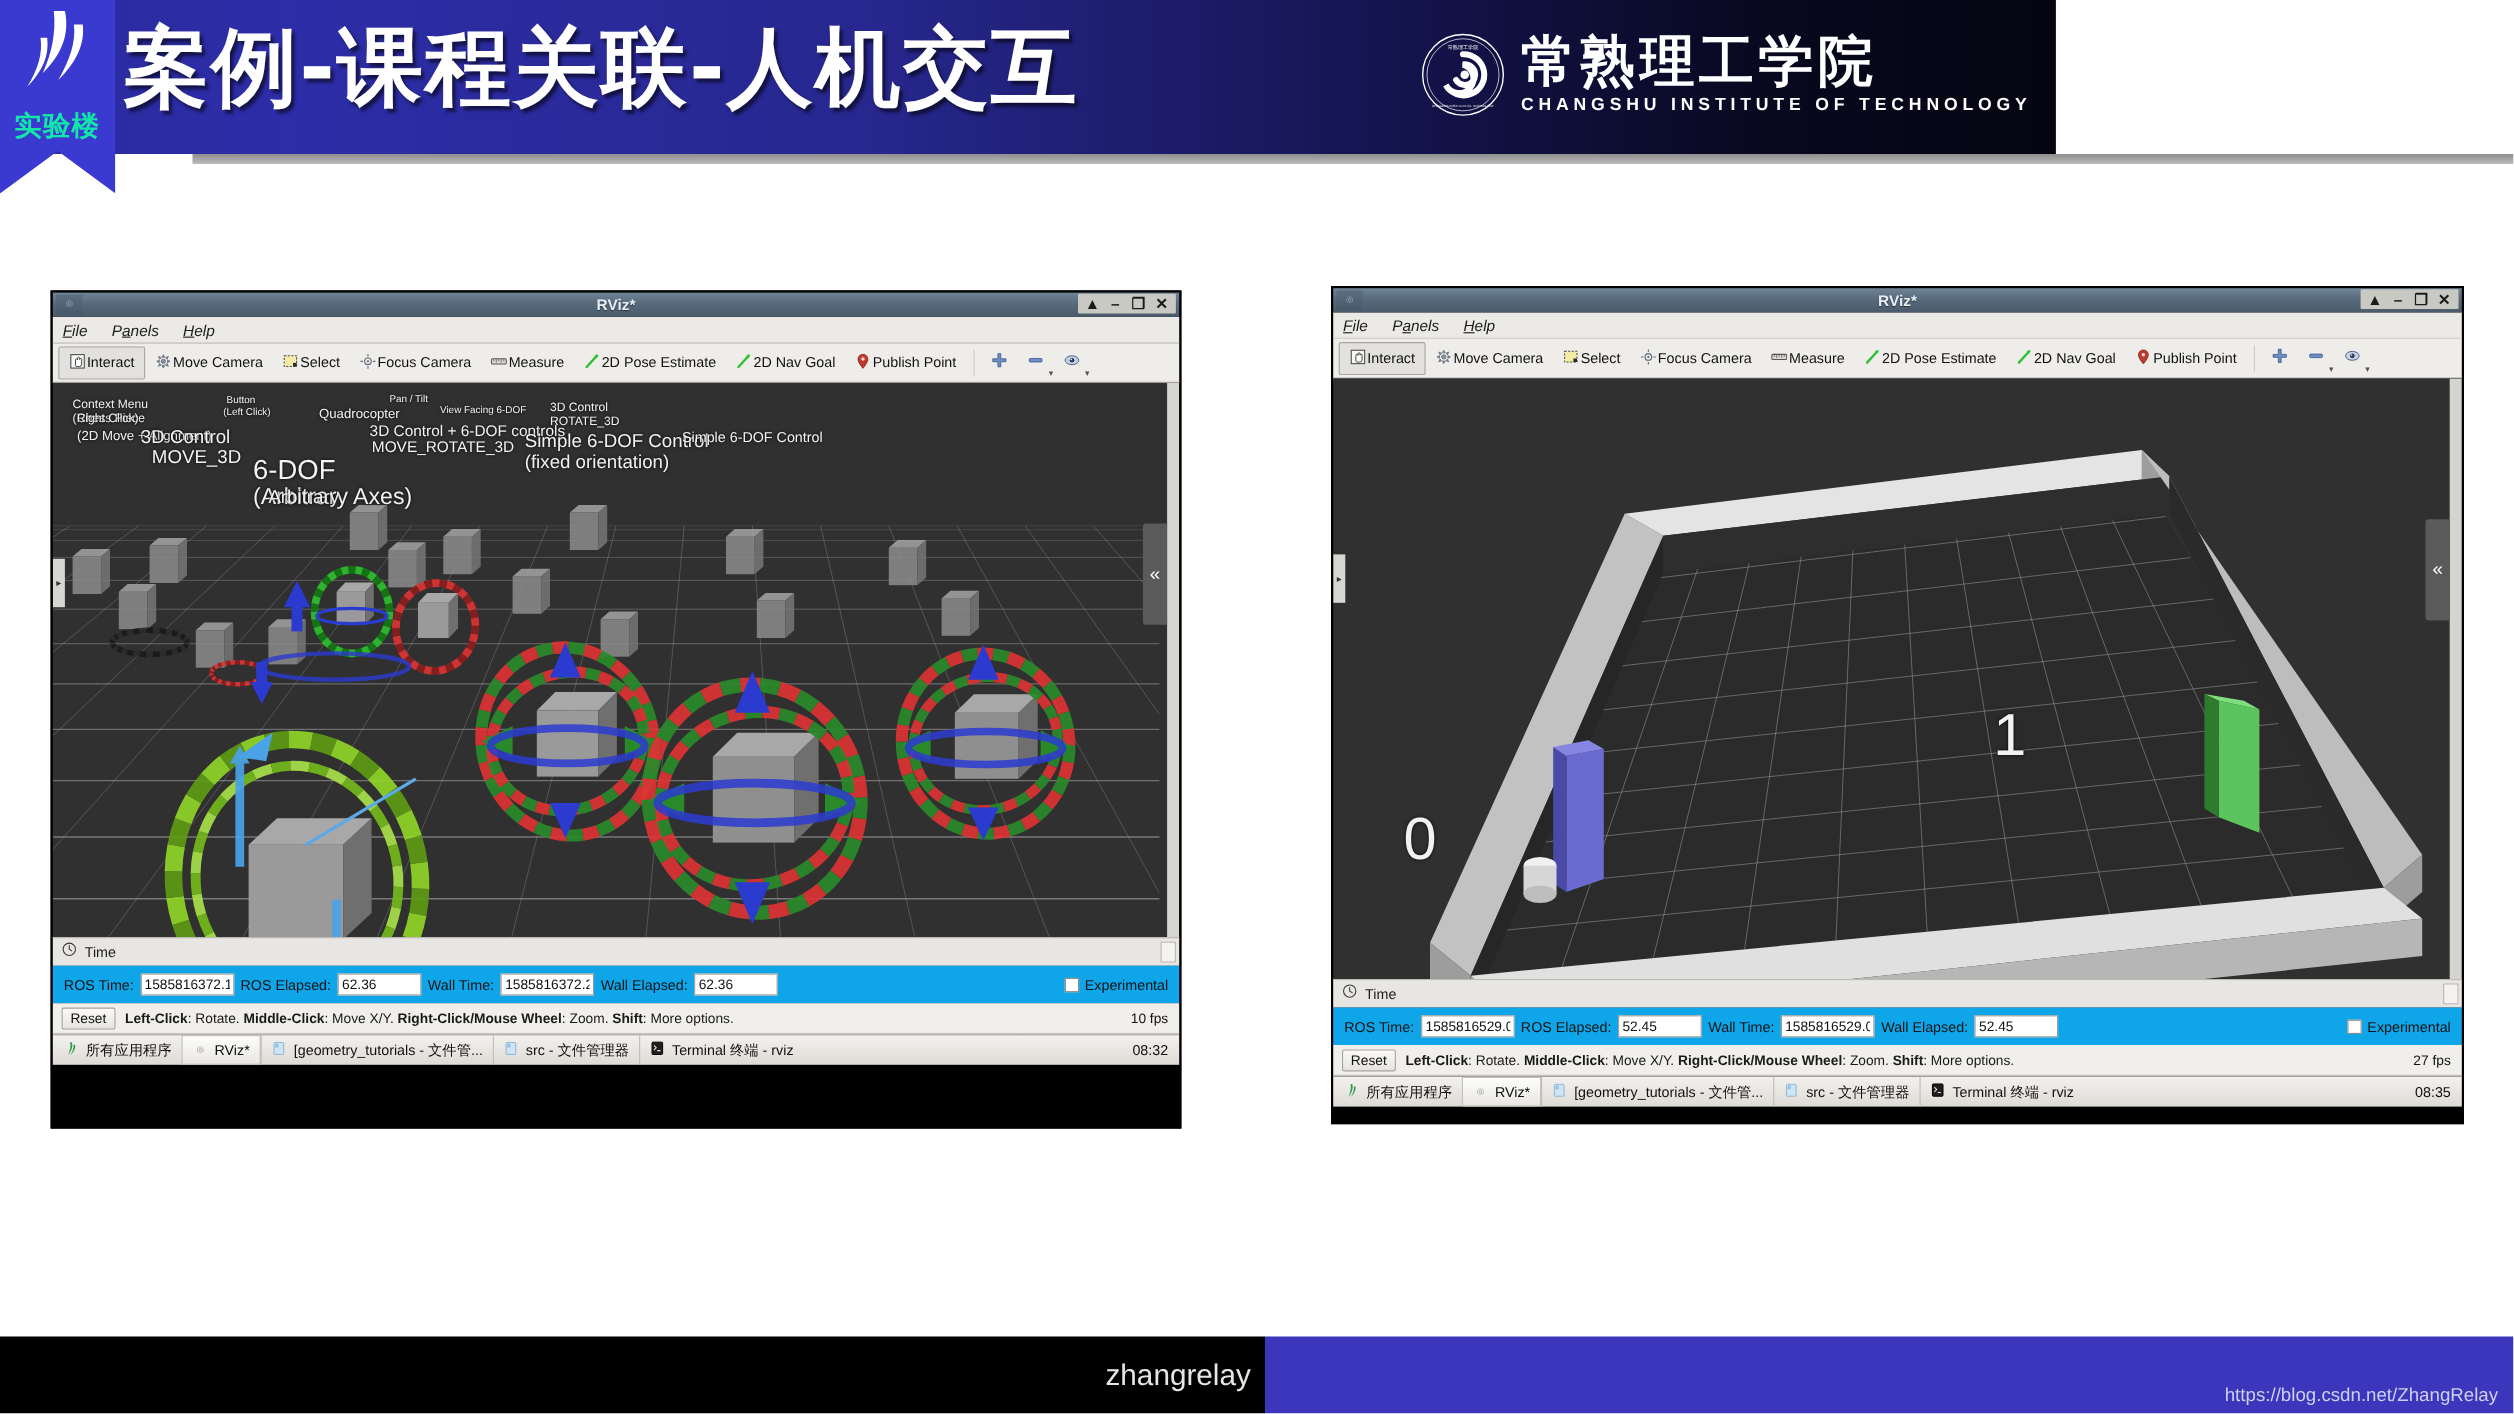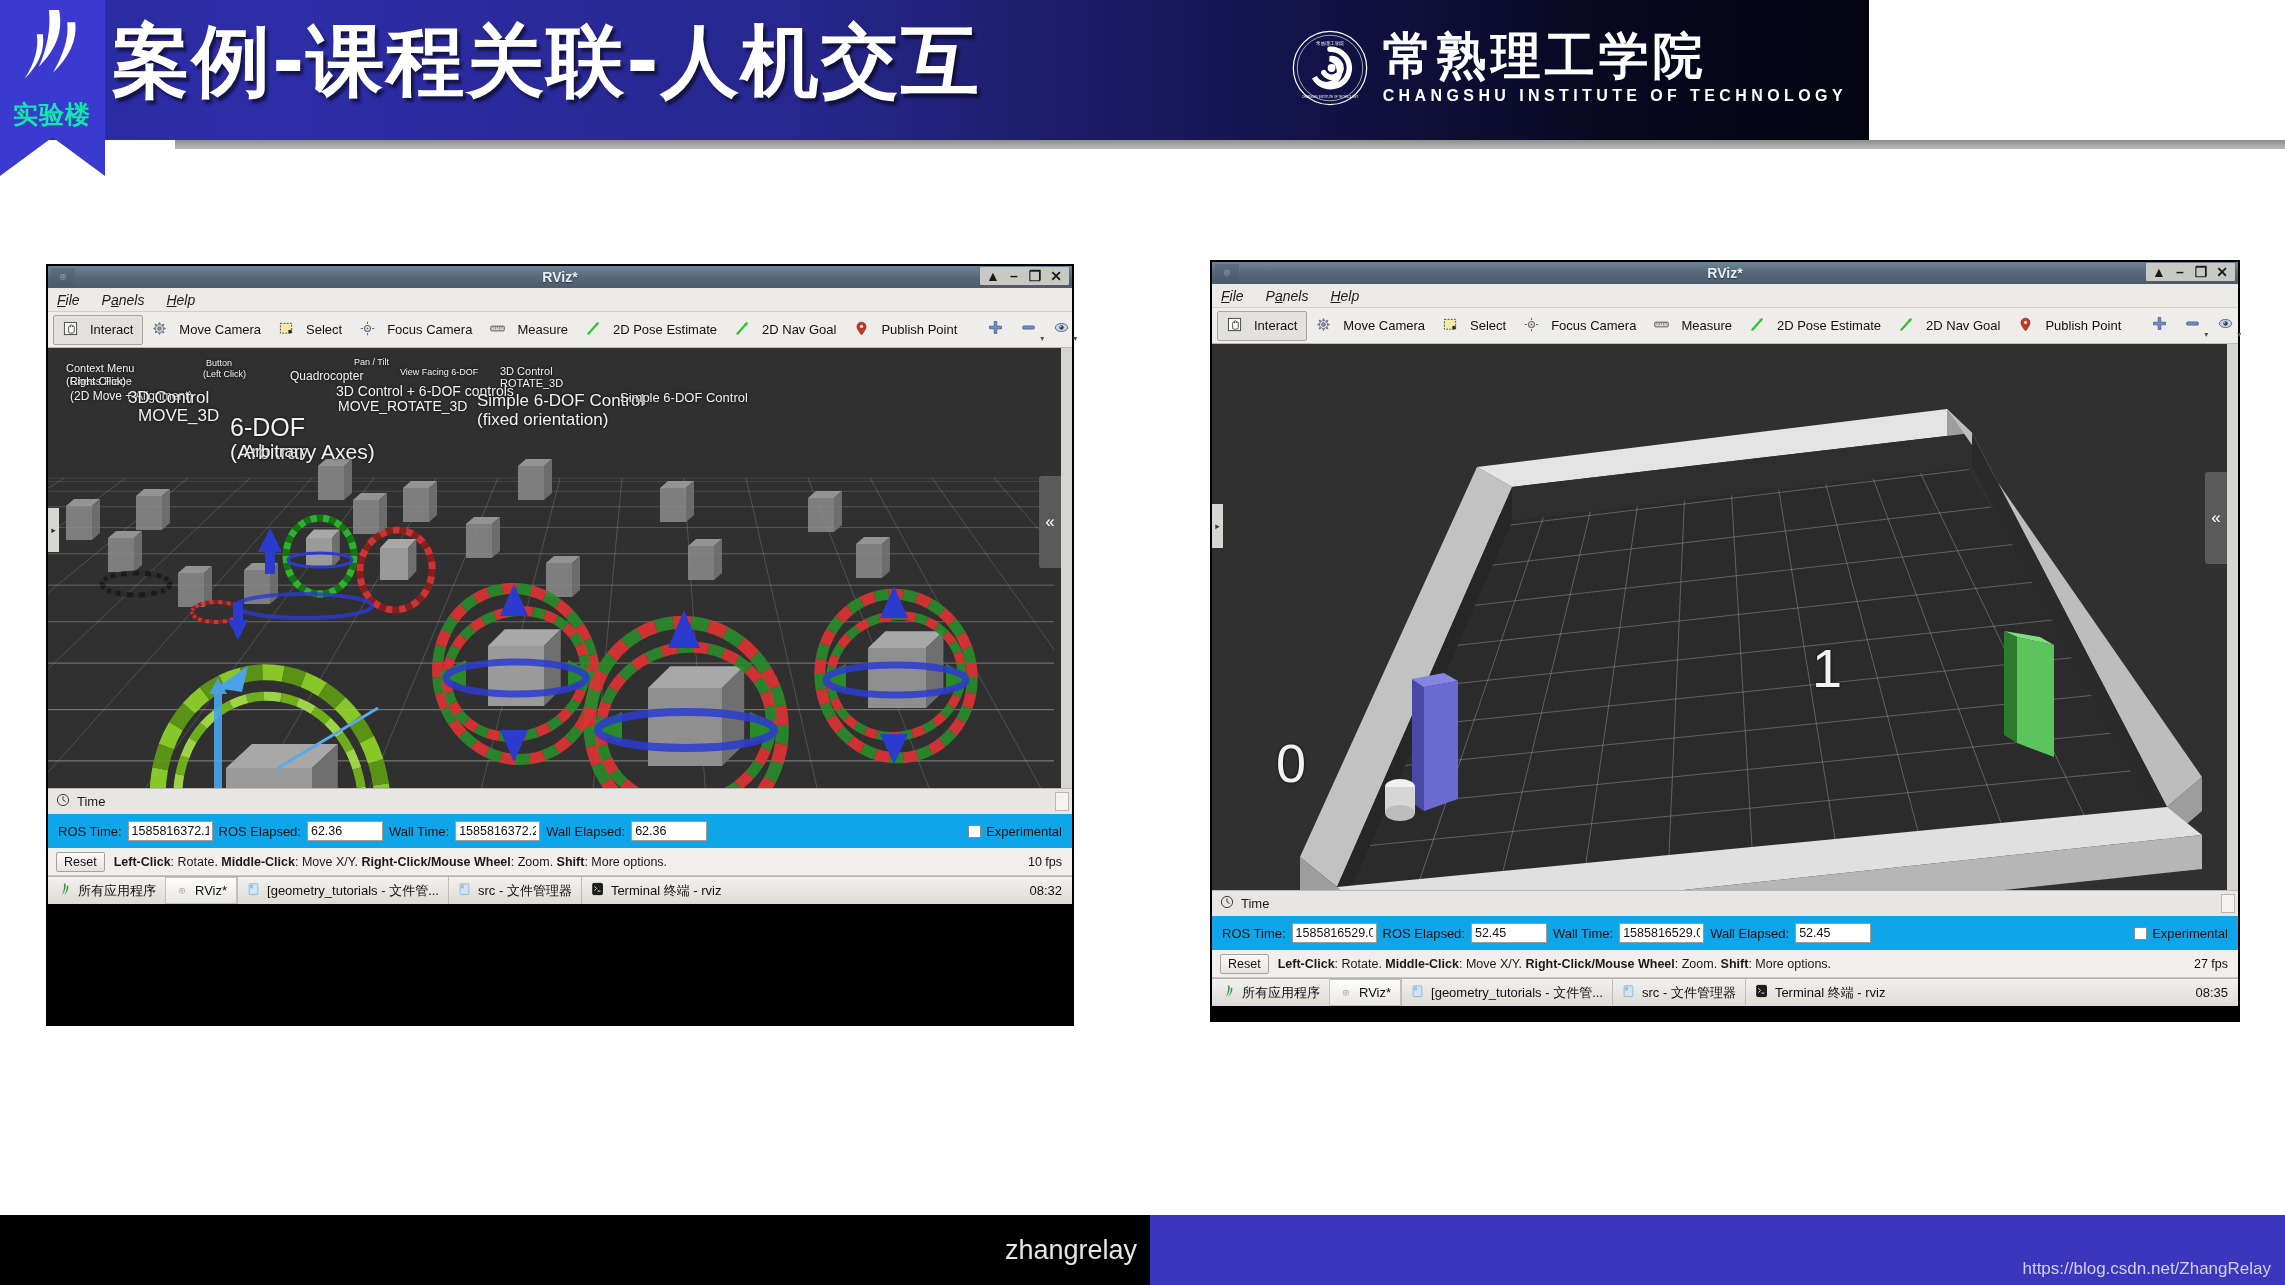--- a/index.html
+++ b/index.html
@@ -97,34 +97,34 @@
     display:flex; align-items:center; padding-left:9px; gap:22px;font-style:italic;
   }
   .menu-item { font-size:14px; color:#1c1c1c; cursor:pointer; }
   .menu-item span.u { text-decoration:underline; }
 
   .toolbar {
     height:36px; background:#efedea; border-bottom:1px solid #bdbab5;
     display:flex; align-items:center; padding-left:5px; gap:0px;
   }
   .tool {
-    display:flex; align-items:center; gap:12px;
+    display:flex; align-items:center; gap:1px;
     padding:4px 9px; font-size:13px; color:#111; cursor:pointer;
     white-space:nowrap; height:30px;
   }
   .tool.active { border:1px solid #a9a6a1; background:#e3e1dd; border-radius:2px; }
   .tool-sep { width:1px; height:24px; background:#ccc9c4; margin:0 7px; }
   .tdrop { position:relative; display:flex; align-items:center; padding:4px 10px 4px 8px; cursor:pointer;}
   .tdrop .caret { position:absolute; bottom:0px; right:2px; font-size:8px; color:#555;}
 
   .viewport {
     position:relative; width:100%;
     background:#303030; overflow:hidden;
   }
-  .vp-left  { height:440px; }
+  .vp-left  { height:504px; }
   .vp-right { height:546px; }
 
   .vp-label { position:absolute; color:#f2f2f2; white-space:nowrap;
               font-family:"Liberation Sans", sans-serif; pointer-events:none;
               text-shadow:0 0 3px rgba(0,0,0,.9); }
 
   .handle-right {
     position:absolute; right:0; width:22px;
     background:#5a5a5a; color:#fff; display:flex; align-items:center;
     justify-content:center; font-size:17px; cursor:pointer; border-radius:3px 0 0 3px;

